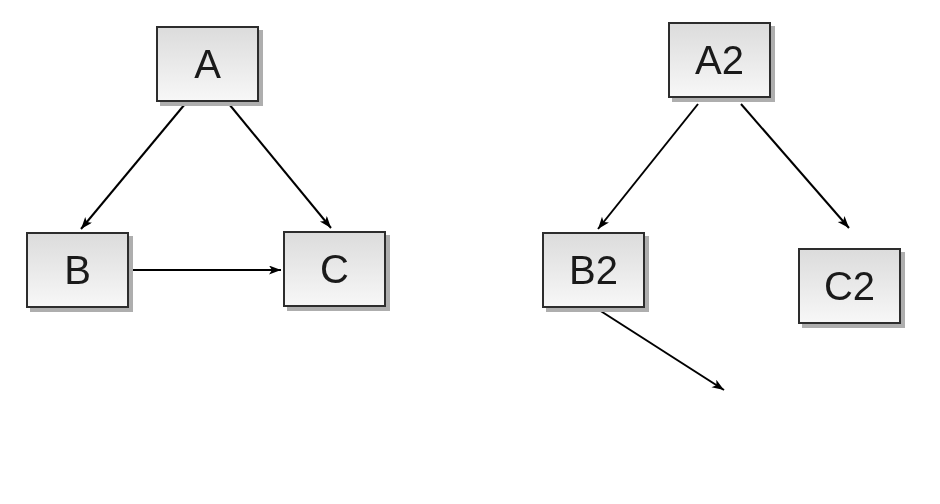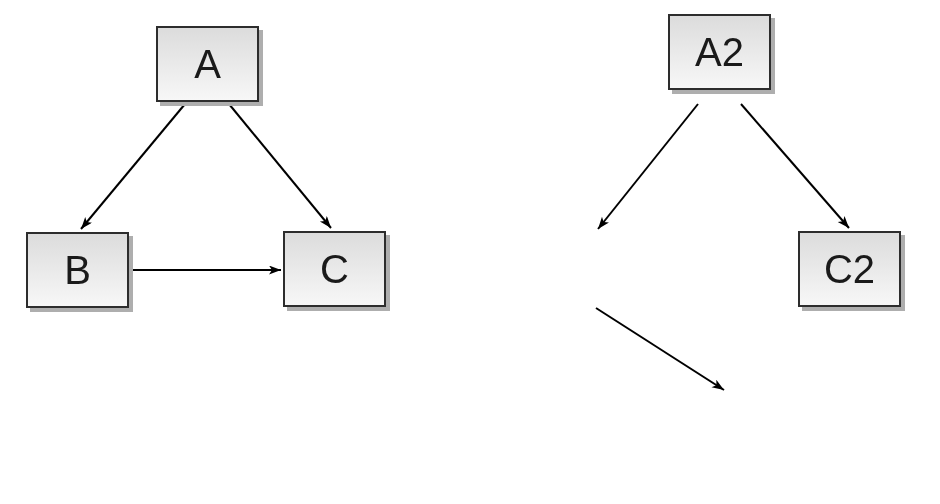--- a/index.html
+++ b/index.html
@@ -79,20 +79,23 @@
   <div class="node" style="left:156px;top:26px">
     <span class="node-label">A</span>
   </div>
   <div class="node" style="left:26px;top:232px">
     <span class="node-label">B</span>
   </div>
   <div class="node" style="left:283px;top:231px">
     <span class="node-label">C</span>
   </div>
 
-  <div class="node" style="left:668px;top:14px">
+  <div class="node" style="left:668px;top:22px">
     <span class="node-label">A2</span>
   </div>
-  <div class="node" style="left:798px;top:231px">
+  <div class="node" style="left:542px;top:232px">
+    <span class="node-label">B2</span>
+  </div>
+  <div class="node" style="left:798px;top:248px">
     <span class="node-label">C2</span>
   </div>
 
 </div>
 
 </body></html>

